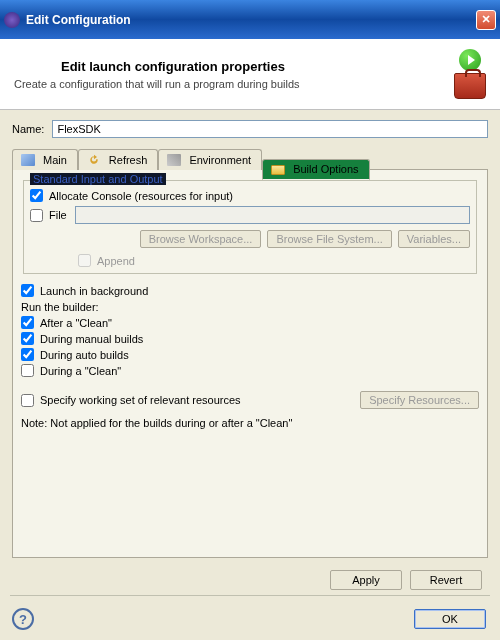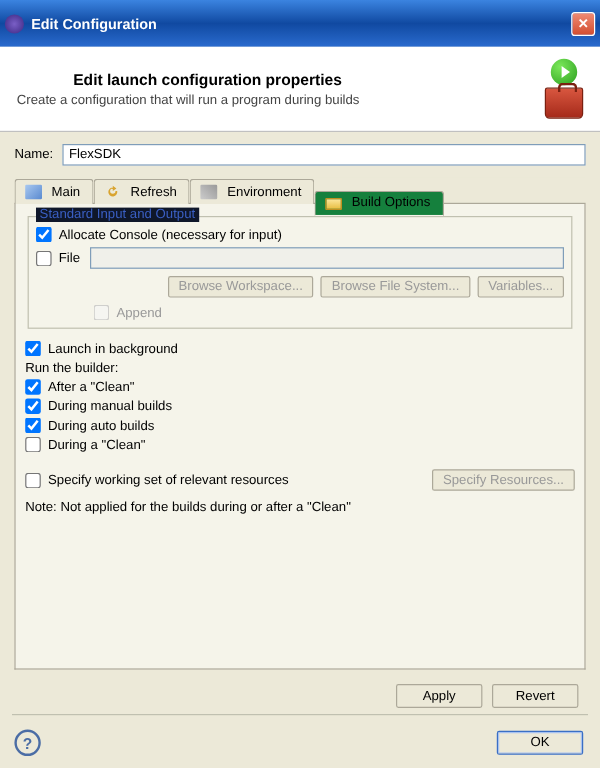--- a/index.html
+++ b/index.html
@@ -114,21 +114,21 @@
       <span class="tab-icon icon-folder"></span>
       <span>Build Options</span>
     </div>
   </div>
 
   <div class="panel">
     <div class="group-frame">
       <span class="group-title">Standard Input and Output</span>
       <div class="row">
         <input type="checkbox" class="chk" checked="" style="">
-        <span>Allocate Console (necessary for input)</span>
+        <span>Allocate Console (resources for input)</span>
       </div>
       <div class="row">
         <input type="checkbox" class="chk" style="">
         <span>File</span>
         <input type="text" class="file-input" disabled="" style="">
       </div>
       <div class="btn-row">
         <button class="btn" disabled="">Browse Workspace...</button>
         <button class="btn" disabled="">Browse File System...</button>
         <button class="btn" disabled="">Variables...</button>

